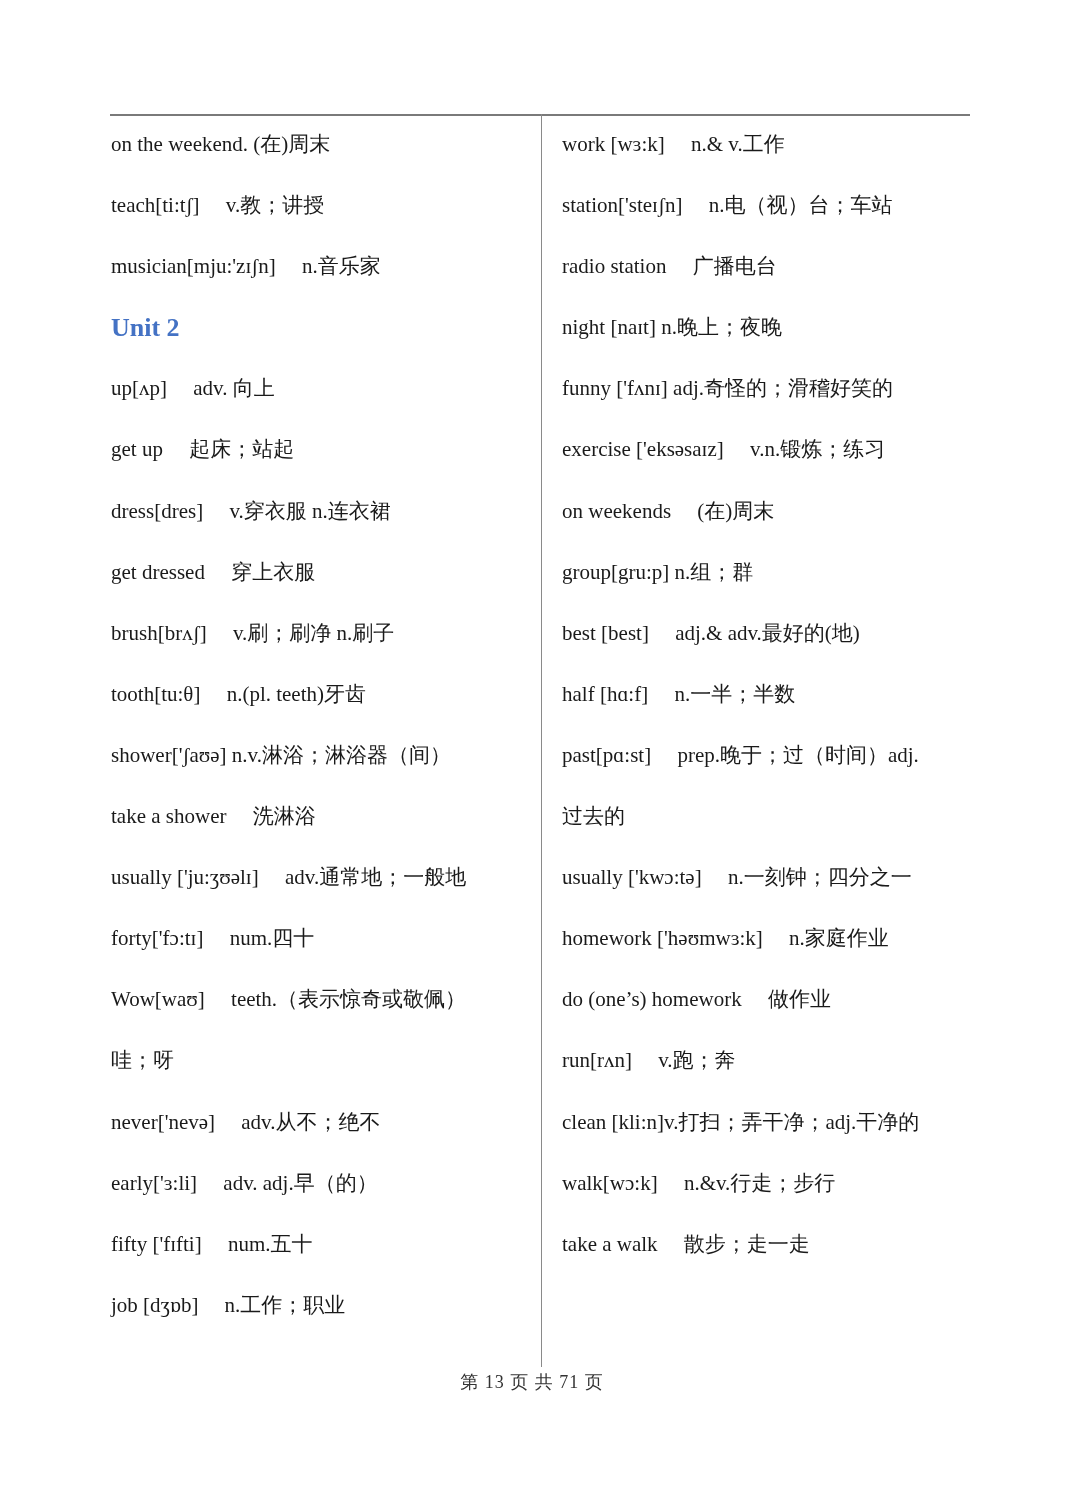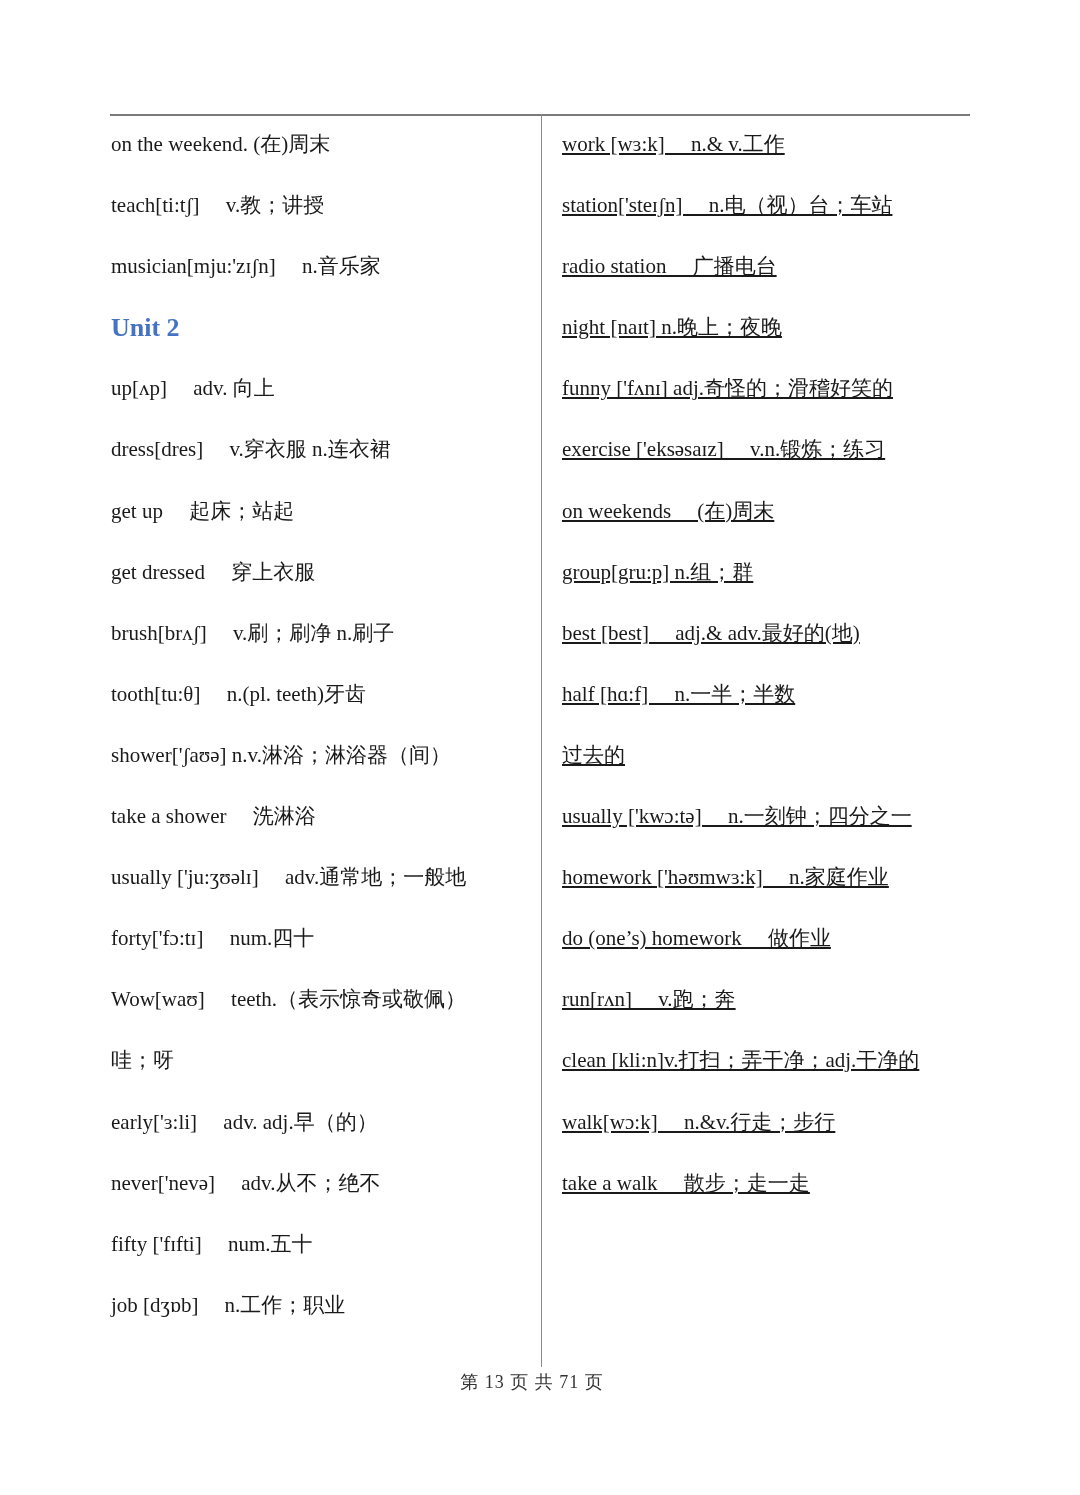--- a/index.html
+++ b/index.html
@@ -26,21 +26,21 @@
     top: 114px;
     width: 1px;
     height: 1253px;
     background: #8a8a8a;
   }
   .column {
     position: absolute;
     top: 114px;
   }
   .column.left  { left: 111px; width: 424px; }
-  .column.right { left: 562px; width: 512px; text-decoration: underline; }
+  .column.right { left: 562px; width: 512px; }
   .row {
     height: 61.1px;
     line-height: 61.1px;
     font-size: 21px;
     white-space: pre;
     overflow: visible;
   }
   .row.heading {
     font-size: 26px;
     font-weight: bold;
@@ -64,47 +64,48 @@
 
 <div class="page">
   <div class="top-rule"></div>
   <div class="col-divider"></div>
   <div class="column left">
       <div class="row">on the weekend. (在)周末</div>
       <div class="row">teach[ti:tʃ]     v.教；讲授</div>
       <div class="row">musician[mju:'zɪʃn]     n.音乐家</div>
       <div class="row heading">Unit 2</div>
       <div class="row">up[ʌp]     adv. 向上</div>
+      <div class="row">get up     起床；站起</div>
       <div class="row">dress[dres]     v.穿衣服 n.连衣裙</div>
-      <div class="row">get up     起床；站起</div>
       <div class="row">get dressed     穿上衣服</div>
       <div class="row">brush[brʌʃ]     v.刷；刷净 n.刷子</div>
       <div class="row">tooth[tu:θ]     n.(pl. teeth)牙齿</div>
       <div class="row">shower['ʃaʊə] n.v.淋浴；淋浴器（间）</div>
       <div class="row">take a shower     洗淋浴</div>
       <div class="row">usually ['ju:ʒʊəlɪ]     adv.通常地；一般地</div>
       <div class="row">forty['fɔ:tɪ]     num.四十</div>
       <div class="row">Wow[waʊ]     teeth.（表示惊奇或敬佩）</div>
       <div class="row">哇；呀</div>
+      <div class="row">never['nevə]     adv.从不；绝不</div>
       <div class="row">early['ɜ:li]     adv. adj.早（的）</div>
-      <div class="row">never['nevə]     adv.从不；绝不</div>
       <div class="row">fifty ['fɪfti]     num.五十</div>
       <div class="row">job [dʒɒb]     n.工作；职业</div>
     </div>
   <div class="column right">
       <div class="row">work [wɜ:k]     n.&amp; v.工作</div>
       <div class="row">station['steɪʃn]     n.电（视）台；车站</div>
       <div class="row">radio station     广播电台</div>
       <div class="row">night [naɪt] n.晚上；夜晚</div>
       <div class="row">funny ['fʌnɪ] adj.奇怪的；滑稽好笑的</div>
       <div class="row">exercise ['eksəsaɪz]     v.n.锻炼；练习</div>
       <div class="row">on weekends     (在)周末</div>
       <div class="row">group[gru:p] n.组；群</div>
       <div class="row">best [best]     adj.&amp; adv.最好的(地)</div>
       <div class="row">half [hɑ:f]     n.一半；半数</div>
+      <div class="row">past[pɑ:st]     prep.晚于；过（时间）adj.</div>
       <div class="row">过去的</div>
       <div class="row">usually ['kwɔ:tə]     n.一刻钟；四分之一</div>
       <div class="row">homework ['həʊmwɜ:k]     n.家庭作业</div>
       <div class="row">do (one’s) homework     做作业</div>
       <div class="row">run[rʌn]     v.跑；奔</div>
       <div class="row">clean [kli:n]v.打扫；弄干净；adj.干净的</div>
       <div class="row">walk[wɔ:k]     n.&amp;v.行走；步行</div>
       <div class="row">take a walk     散步；走一走</div>
     </div>
   <div class="footer">第 13 页 共 71 页</div>

